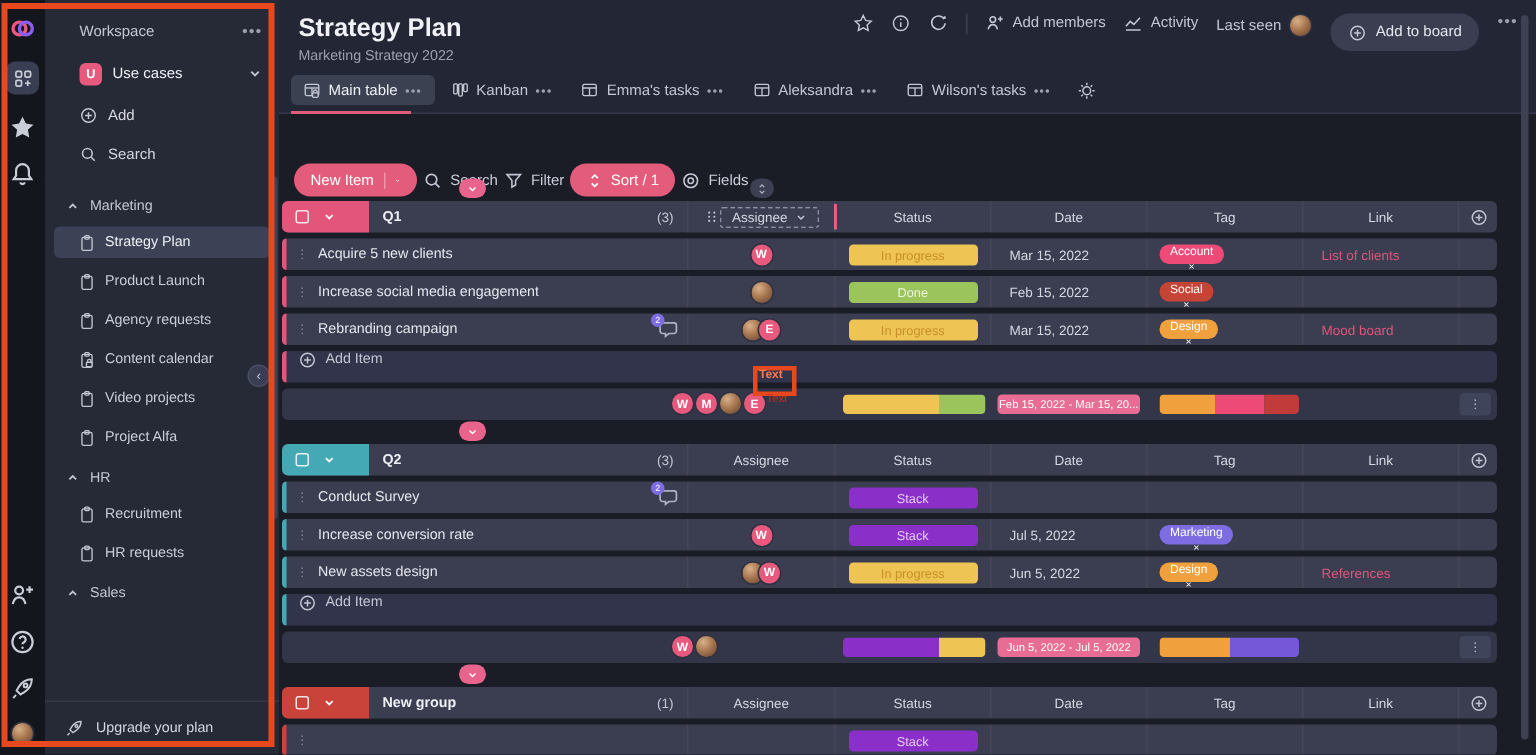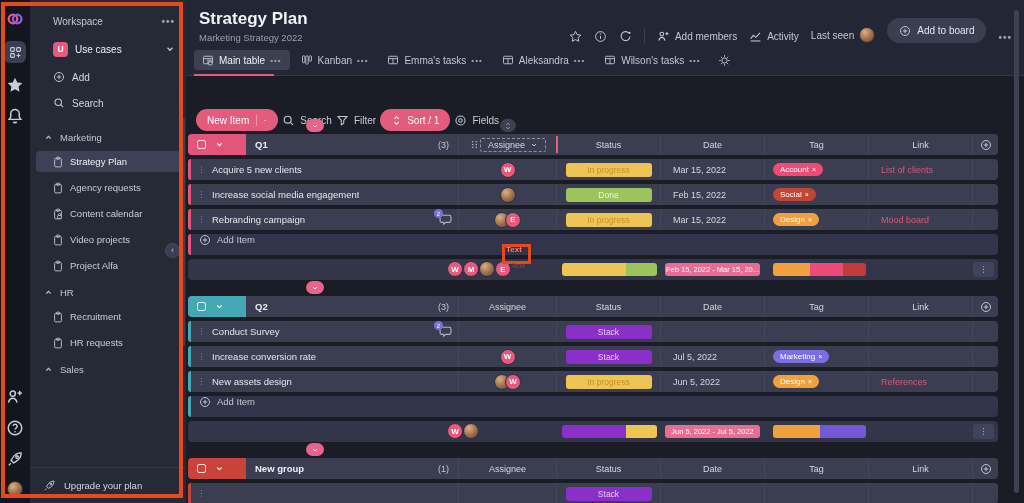--- a/index.html
+++ b/index.html
@@ -29,21 +29,21 @@
   .sitem.sel { background:#3c4156; color:#eef0f5; }
   .upgrade { border-top:1px solid #343849; height:36px; display:flex; align-items:center; gap:8px; padding:0 13px; color:#d5d8e2; font-size:9.5px; flex-shrink:0; }
   .collapse-btn { position:absolute; right:6px; top:243px; width:15px; height:15px; border-radius:50%; background:#3a3e52; border:1px solid #4a4e62; color:#c3c7d4; font-size:9px; line-height:12px; text-align:center; z-index:6; }
   .side-scroll { position:absolute; right:1px; top:118px; width:4px; height:228px; background:#3e4254; border-radius:2px; z-index:5; }
 
   
   .main { flex:1; background:#232634; display:flex; flex-direction:column; position:relative; min-width:0; }
   .mh { display:flex; padding:9px 8px 0 13px; }
   .title { font-size:17px; font-weight:bold; color:#f0f2f7; }
   .subtitle { font-size:9.5px; color:#9ba0b0; margin-top:3px; }
-  .mh-right { margin-left:auto; display:flex; align-items:flex-end; gap:12px; font-size:10px; color:#c3c7d4; padding-right:4px; }
+  .mh-right { margin-left:auto; display:flex; align-items:flex-start; gap:12px; font-size:10px; color:#c3c7d4; padding-right:4px; }
   .mh-item { display:flex; align-items:center; gap:5px; }
   .ic { display:inline-flex; width:13px; height:13px; color:#c3c7d4; }
   .ic svg { width:100%; height:100%; }
   .atb-btn { background:#3a3e50; border-radius:13px; height:25px; padding:0 12px; display:flex; align-items:center; gap:6px; color:#e4e7ee; }
   .vdiv { width:1px; height:14px; background:#3c4052; }
 
   .tab-bar { display:flex; align-items:center; gap:3px; padding:7px 8px 5px 8px; border-bottom:1px solid #343849; position:relative; }
   .tab { display:flex; align-items:center; gap:5px; padding:0 8px; font-size:10px; color:#c3c7d4; border-radius:4px; height:20px; white-space:nowrap; }
   .tab.active { background:#3c4152; color:#eef0f5; }
   .tab-underline { position:absolute; left:8px; bottom:-1px; width:80px; height:2px; background:#e45c7c; }
@@ -76,21 +76,21 @@
   .row.addrow { background:#31344a; color:#c3c7d4; }
   .r-name { width:270px; display:flex; align-items:center; position:relative; flex-shrink:0; }
   .accent { width:3px; border-radius:4px 0 0 4px; align-self:stretch; flex-shrink:0; }
   .rdots { width:21px; text-align:center; color:#8d92a3; font-size:8px; flex-shrink:0; }
   .rname-t { color:#e4e7ee; white-space:nowrap; overflow:hidden; }
   .chat { position:absolute; right:5px; top:3px; width:15px; height:14px; color:#aeb3c2; }
   .chat-badge { position:absolute; left:-4px; top:-3px; min-width:9px; height:9px; border-radius:5px; background:#7d6ce2; color:#fff; font-size:6px; display:flex; align-items:center; justify-content:center; padding:0 1px; }
   .cell-l { justify-content:flex-start !important; padding-left:12px; font-size:9px; color:#d5d8e2; }
   .cell-tag { justify-content:flex-start !important; padding-left:8px; }
   .pill { width:86px; height:14px; border-radius:3px; font-size:8.5px; display:flex; align-items:center; justify-content:center; }
-  .tag { height:13px; border-radius:7px; padding:0 7px; font-size:8px; color:#fff; display:inline-flex; align-items:center; gap:3px; white-space:nowrap; }
+  .tag { height:13px; border-radius:7px; padding:0 7px; font-size:8px; color:#fff; display:inline-flex; align-items:center; gap:3px; white-space:nowrap;flex-direction:column; }
   .tag .x { font-size:7px; }
   .link { color:#e0547c; font-size:9px; white-space:nowrap; }
   .av-group { display:flex; }
   .av-group .avatar + .avatar { margin-left:-5px; }
   .avatar { border:1px solid #2e3142; }
   .addrow .ic { width:12px; height:12px; margin:0 6px 0 8px; }
   .sumrow { height:21px; background:#333648; border-radius:4px; position:relative; font-size:9px; }
   .sum-av { position:absolute; left:259px; top:2px; display:flex; }
   .sbar { position:absolute; top:4px; height:13px; border-radius:3px; overflow:hidden; display:flex; }
   .sbar.stat { left:374px; width:95px; }
@@ -218,20 +218,29 @@
           </span>
           <span>Strategy Plan</span>
         </div>
         <div class="sitem">
           <span class="ic" style="width: 12px; height: 12px;">
             <svg viewBox="0 0 16 16" fill="none" stroke="currentColor" stroke-width="1.2">
               <rect x="3.5" y="3" width="9" height="11.5" rx="1.5"></rect>
               <rect x="6" y="1.5" width="4" height="3" rx="1"></rect>
             </svg>
           </span>
+          <span>Product Launch</span>
+        </div>
+        <div class="sitem">
+          <span class="ic" style="width: 12px; height: 12px;">
+            <svg viewBox="0 0 16 16" fill="none" stroke="currentColor" stroke-width="1.2">
+              <rect x="3.5" y="3" width="9" height="11.5" rx="1.5"></rect>
+              <rect x="6" y="1.5" width="4" height="3" rx="1"></rect>
+            </svg>
+          </span>
           <span>Agency requests</span>
         </div>
         <div class="sitem">
           <span class="ic" style="width: 12px; height: 12px;">
             <svg viewBox="0 0 16 16" fill="none" stroke="currentColor" stroke-width="1.2">
               <rect x="3.5" y="3" width="9" height="11.5" rx="1.5"></rect>
               <rect x="6" y="1.5" width="4" height="3" rx="1"></rect>
               <rect x="7.5" y="10" width="5" height="4" rx="1" fill="#262a36"></rect>
               <path d="M8.5 10V9a1.5 1.5 0 0 1 3 0v1"></path>
             </svg>

